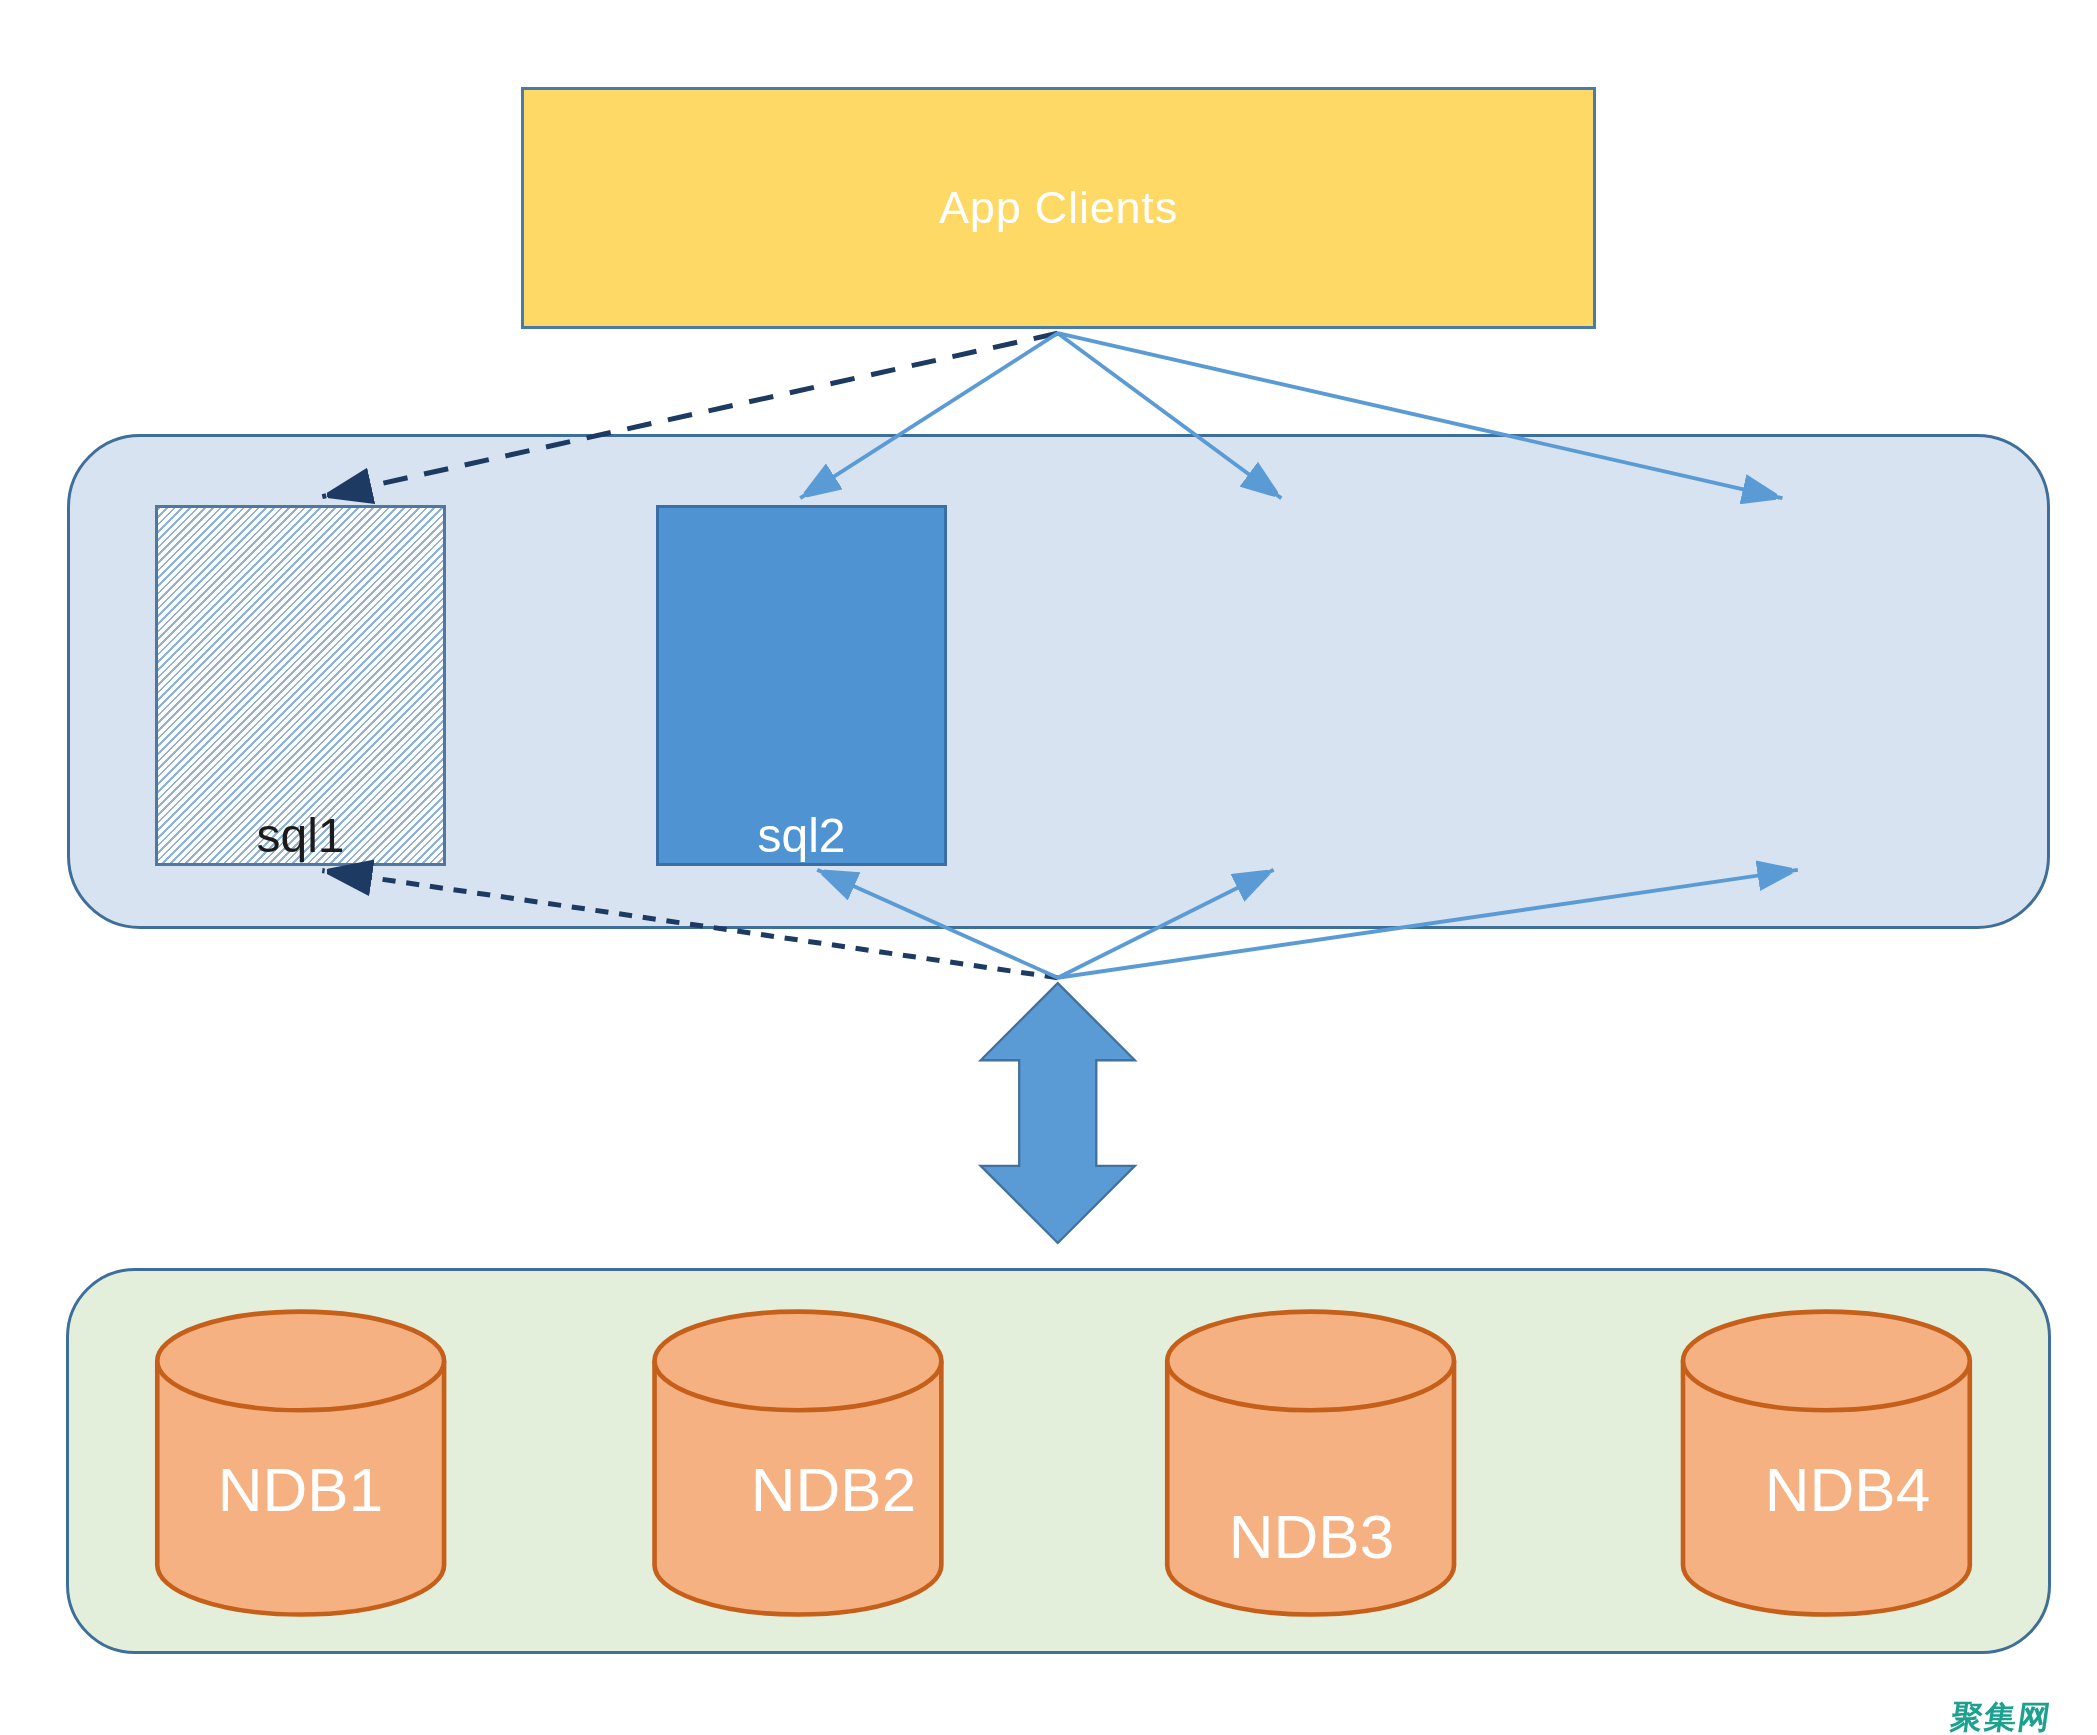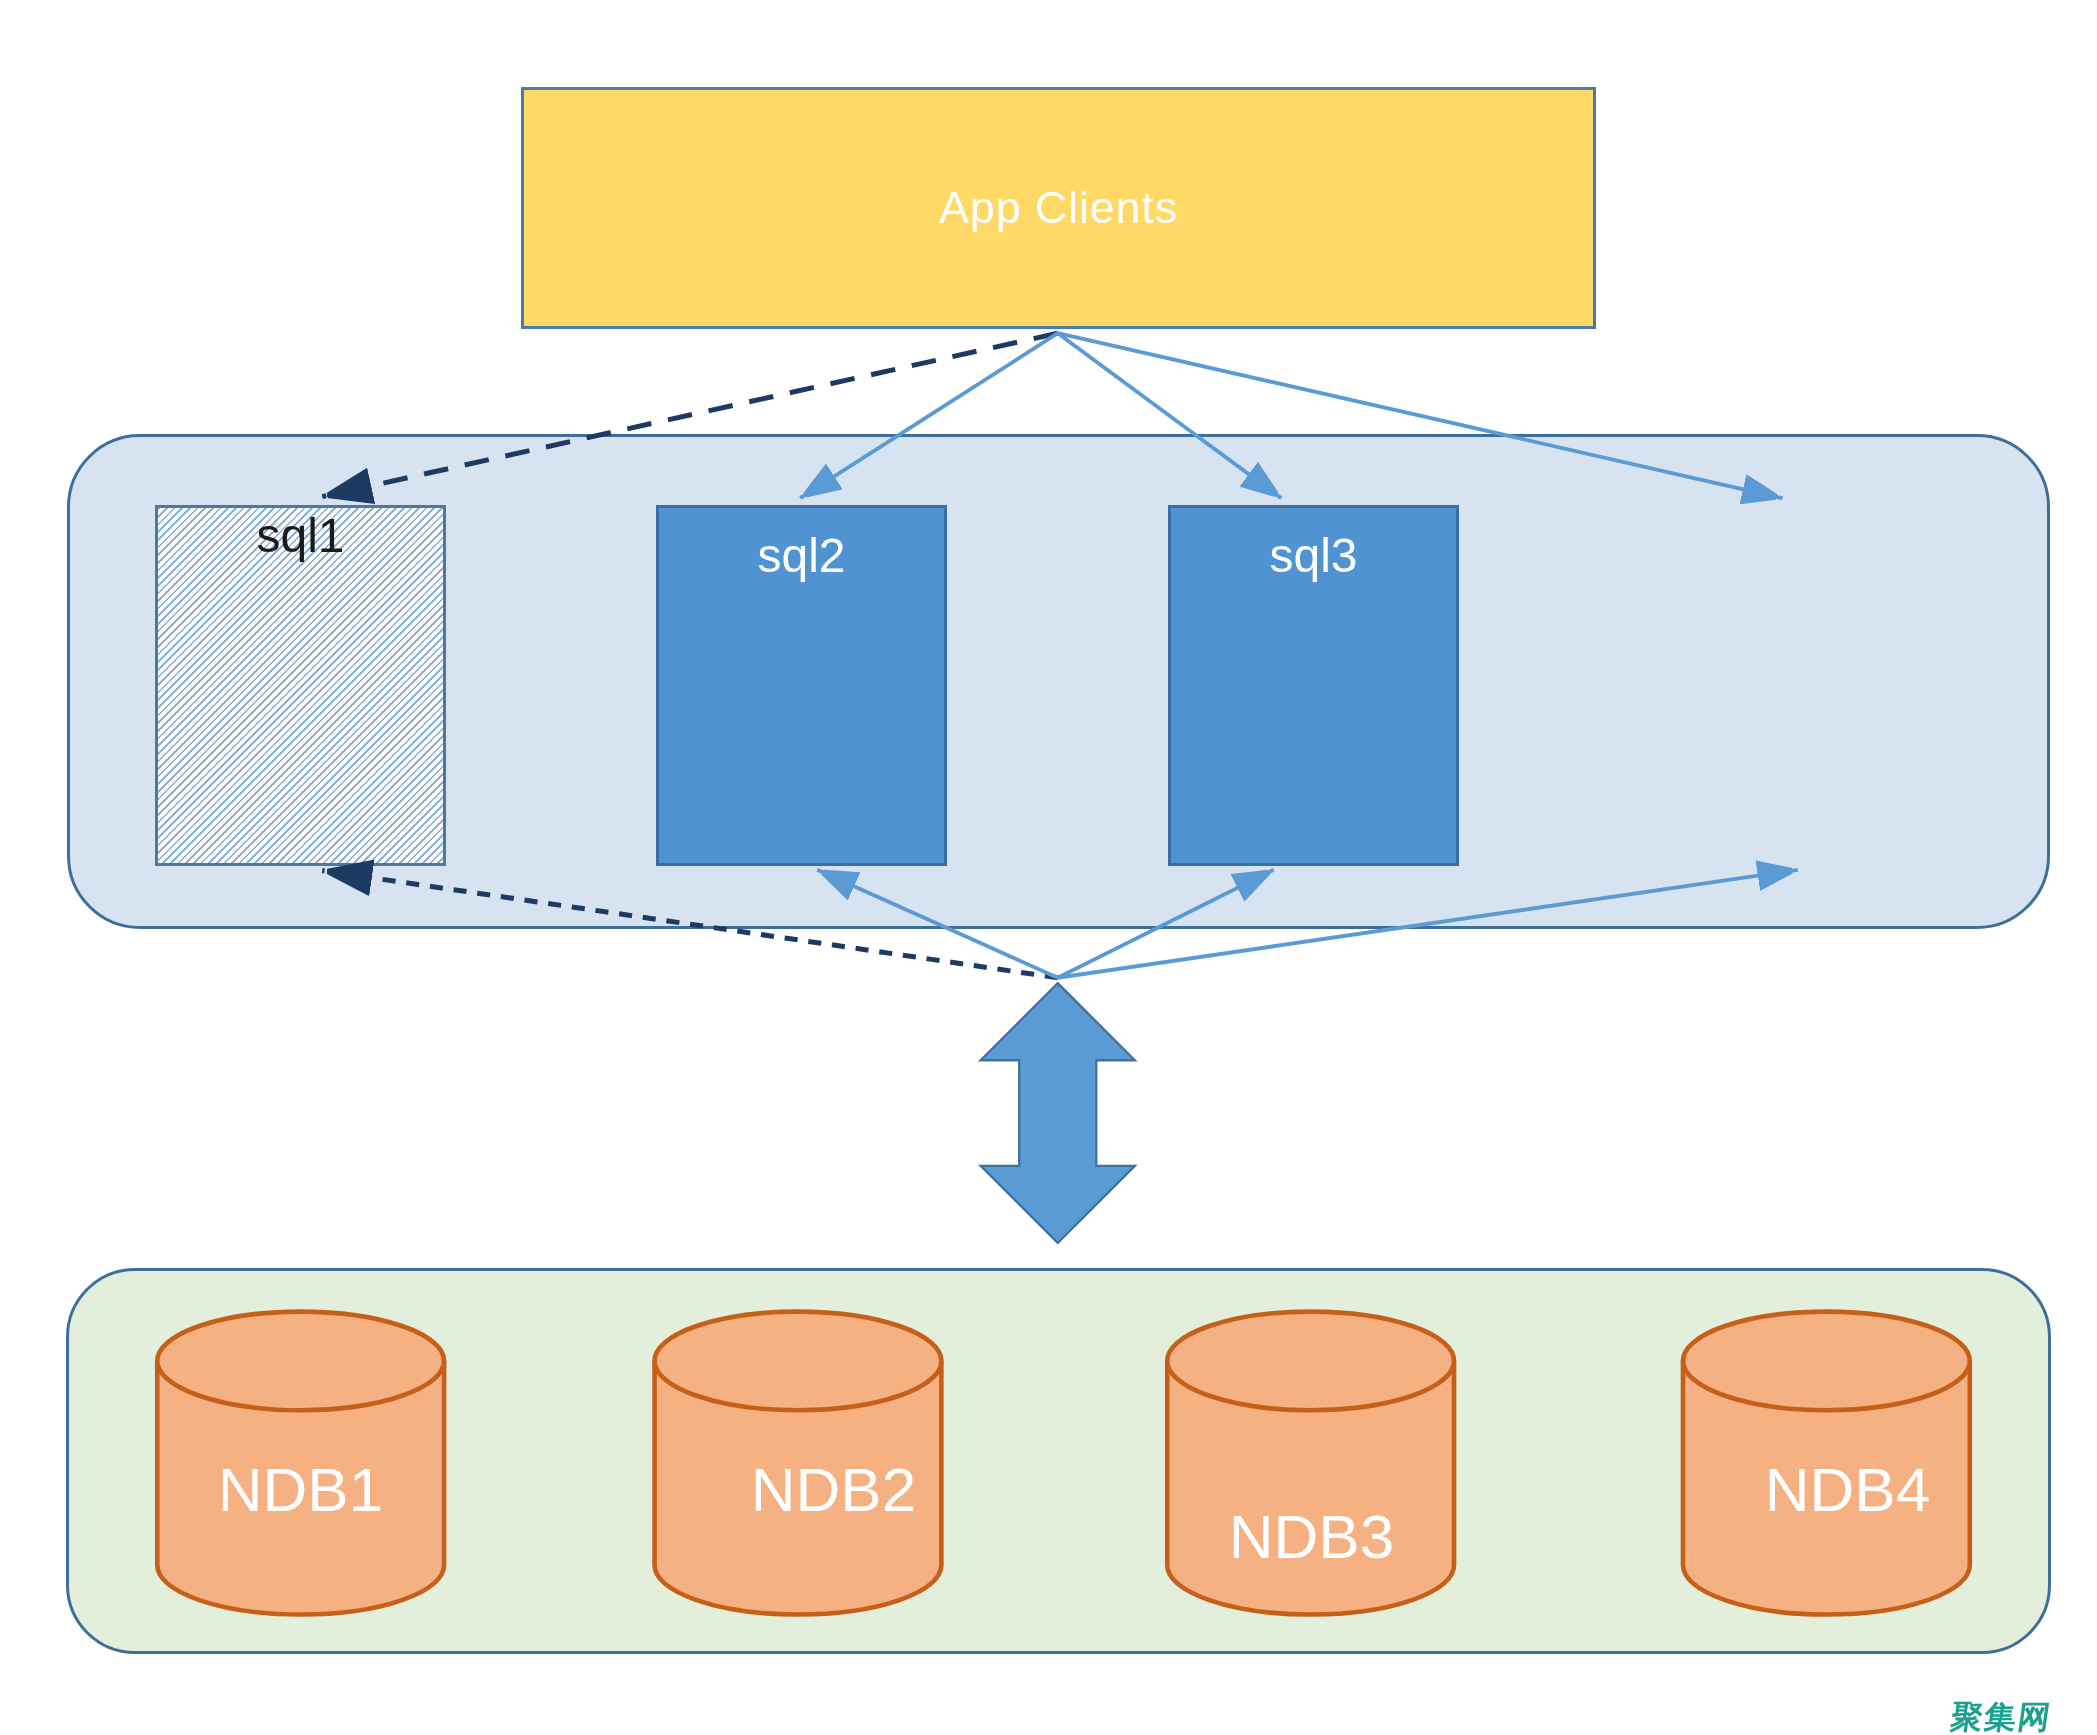--- a/index.html
+++ b/index.html
@@ -32,21 +32,21 @@
     background:#d8e3f1;border-radius:73px;
   }
   .ndb-tier{
     left:66px;top:1268px;width:1985px;height:386px;
     background:#e4efdb;border-radius:69px;
   }
 
   
   .sqlbox{
     top:505px;width:291px;height:361px;
-    display:flex;align-items:flex-start;justify-content:center;
+    display:flex;align-items:flex-end;justify-content:center;
     z-index:2;
   }
   .sqlbox span{font-size:48px;}
   .sql-solid{
     background:#4f93d2;
     border:3.1px solid #3a6ea5;
   }
   .sql-solid span{color:#ffffff;margin-top:20px;}
   .sql-hatched{
     background:repeating-linear-gradient(135deg,#8fb2d9 0 1.9px,#fdfcf8 1.9px 5.4px);
@@ -95,23 +95,20 @@
   </div>
 
   <div class="abs tier sql-tier"></div>
 
   <div class="abs sqlbox sql-hatched pos-sql1">
     <span>sql1</span>
   </div>
   <div class="abs sqlbox sql-solid pos-sql2">
     <span>sql2</span>
   </div>
-  <div class="abs sqlbox sql-solid pos-sql3">
-    <span>sql3</span>
-  </div>
 
   <div class="abs tier ndb-tier"></div>
 
   <svg class="abs layer" viewBox="0 0 2720 2250">
     <defs>
       <marker id="head-blue" markerWidth="9" markerHeight="8" refX="10.5" refY="4" orient="auto">
         <path d="M0,0 L11,4 L0,8 Z" fill="#5b9bd5"></path>
       </marker>
       <marker id="head-navy" markerWidth="9" markerHeight="7.4" refX="10" refY="3.7" orient="auto">
         <path d="M0,0 L10.5,3.7 L0,7.4 Z" fill="#1d3a63"></path>

